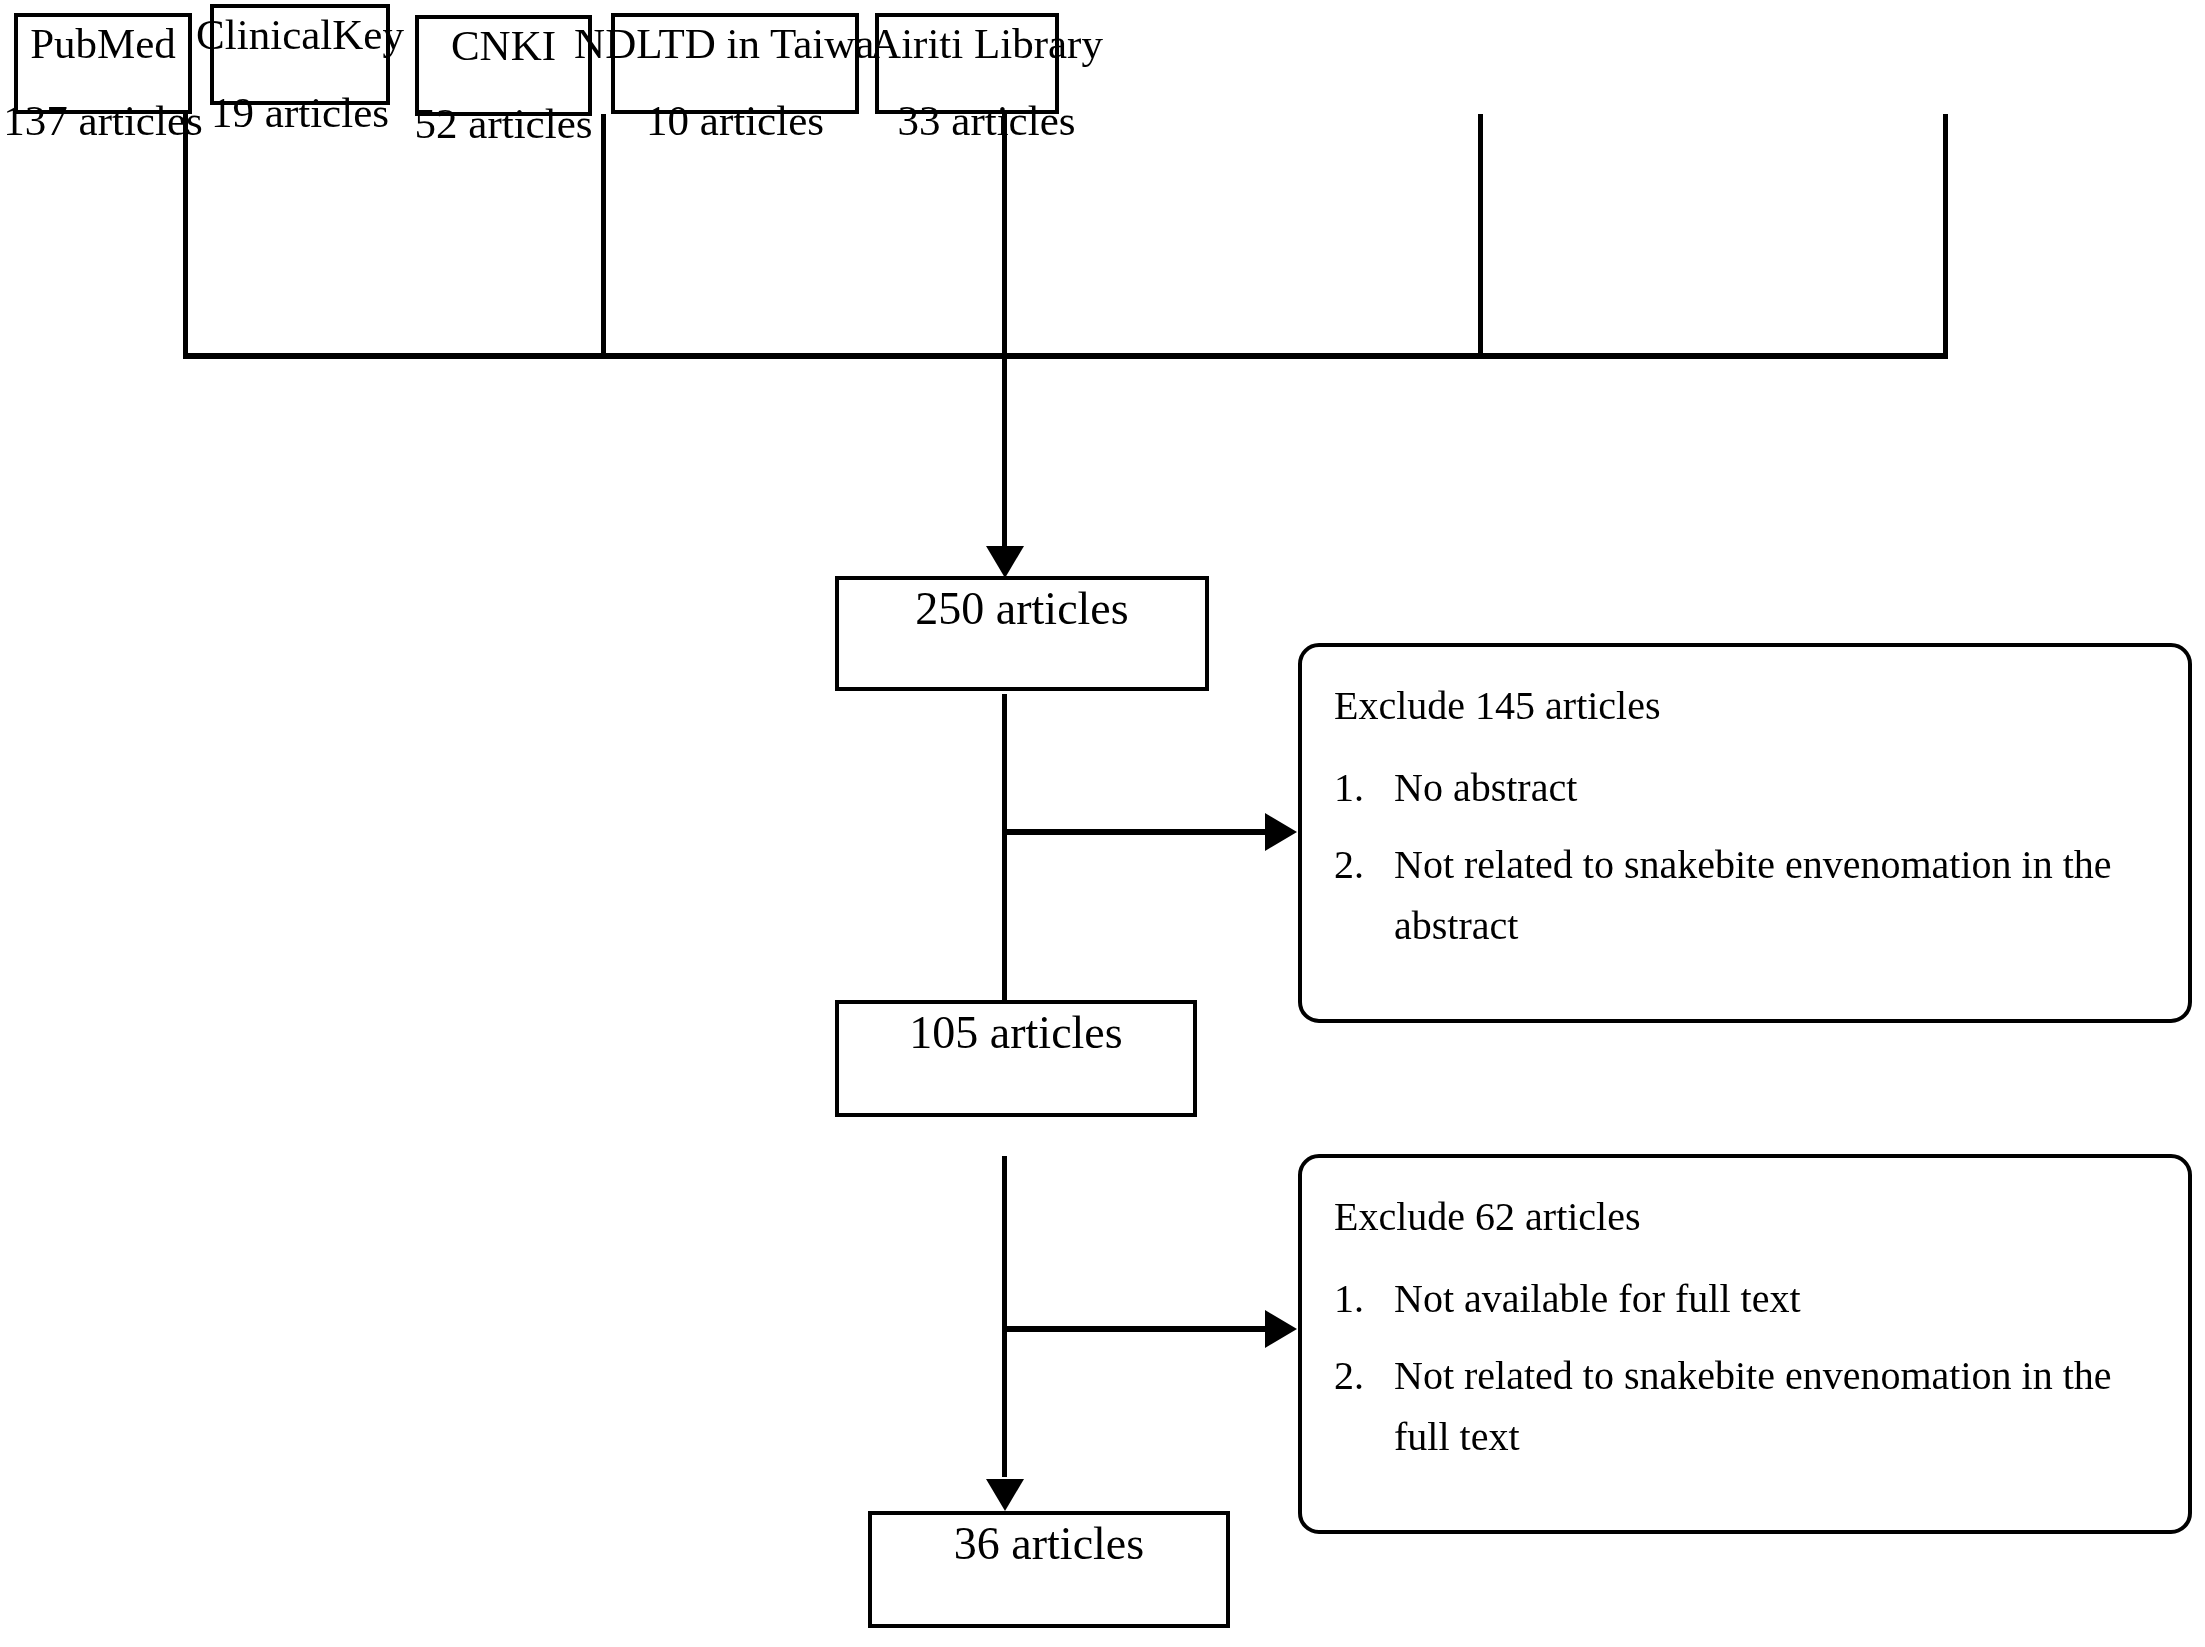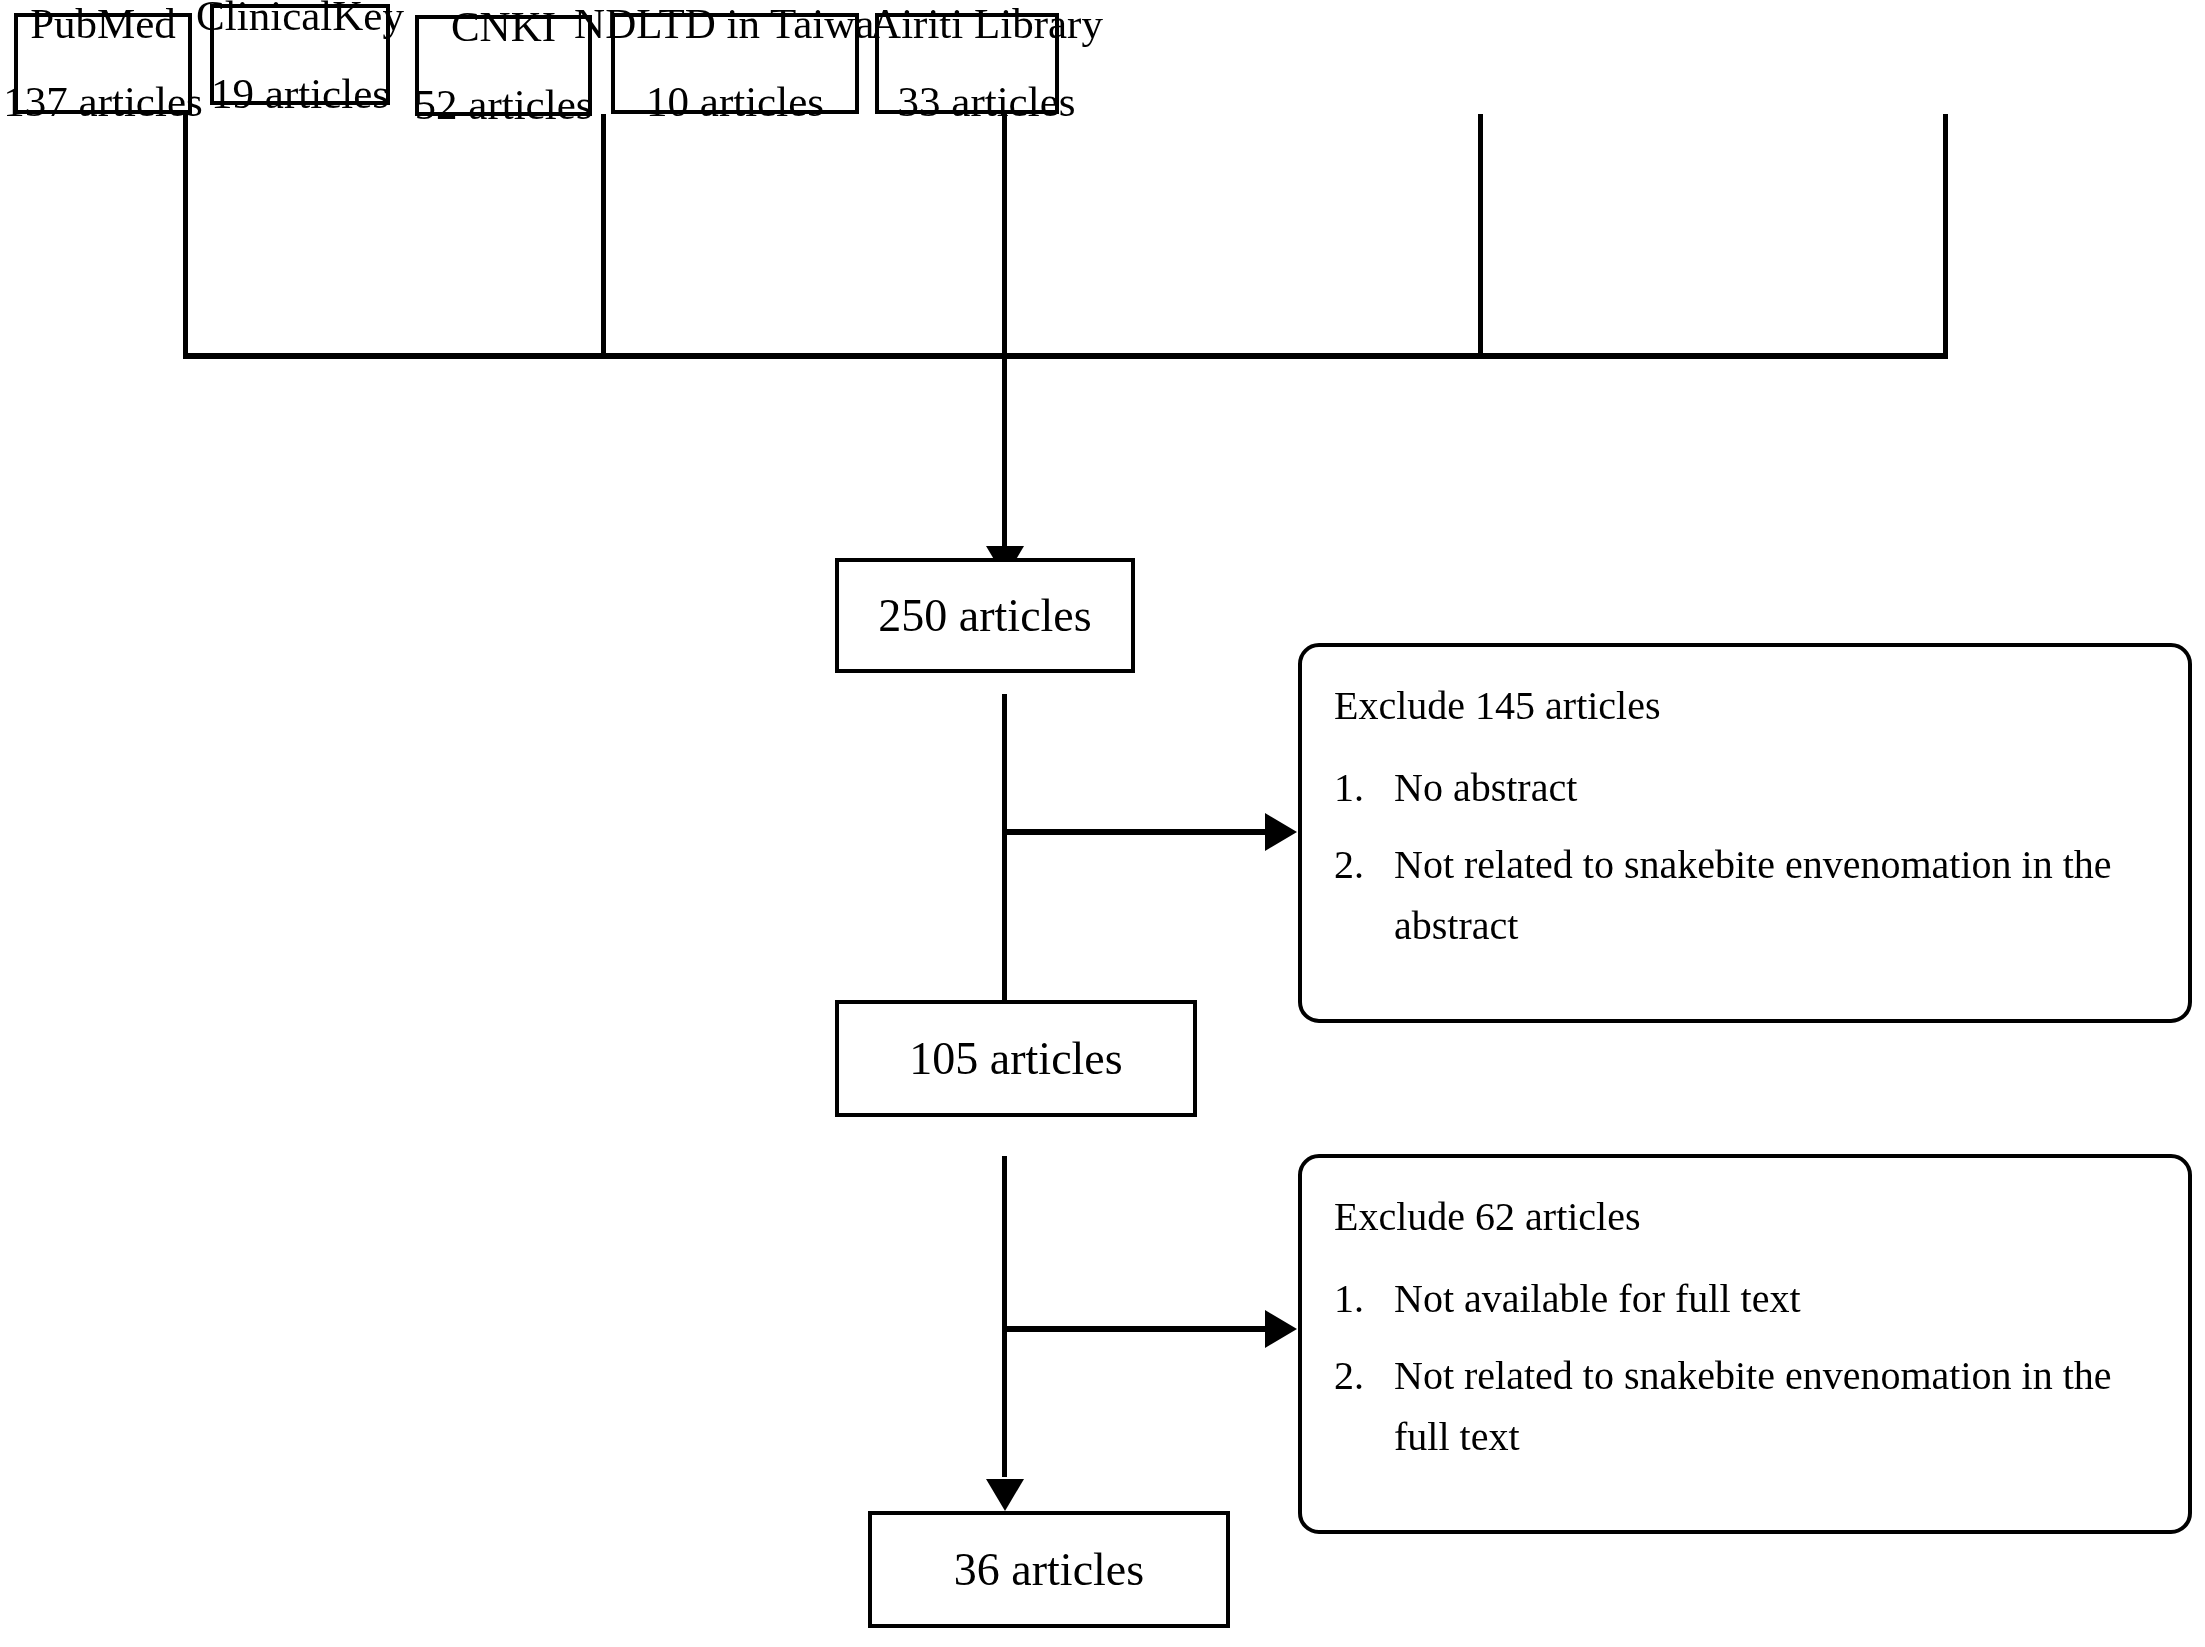--- a/index.html
+++ b/index.html
@@ -19,21 +19,21 @@
 
   
   .node {
     position: absolute;
     box-sizing: border-box;
     border: 4.9px solid #000000;
     background: #ffffff;
     display: flex;
     flex-direction: column;
     align-items: center;
-    justify-content: center;
+    justify-content: flex-start;
     text-align: center;
     line-height: 1.25;
   }
   .node .line {
     white-space: nowrap;
   }
 
   
   .source-box {
     font-size: 43px;
@@ -136,21 +136,21 @@
   <div class="vline" style="left:1478px; top:114px; height:243px;"></div>
   <div class="vline" style="left:1943px; top:114px; height:243px;"></div>
 
   <div class="vline" style="left:1002px; top:114px; height:245px;"></div>
 
   <div class="hline" style="left:183px; top:353px; width:1765px;"></div>
 
   <div class="vline" style="left:1002px; top:353px; height:195px;"></div>
   <div class="arrow-down" style="left:986px; top:546px;"></div>
 
-  <div class="node count-box" style="left:835px; top:558px; width:300px; height:115px;">
+  <div class="node count-box" style="left:835px; top:576px; width:374px; height:115px;">
     <div class="line">250 articles</div>
   </div>
 
   <div class="vline" style="left:1002px; top:694px; height:315px;"></div>
   <div class="arrow-down" style="left:986px; top:1006px;"></div>
 
   <div class="hline" style="left:1002px; top:829px; width:265px;"></div>
   <div class="arrow-right" style="left:1265px; top:813px;"></div>
 
   <div class="node exclude-box" style="left:1298px; top:643px; width:894px; height:380px;">

